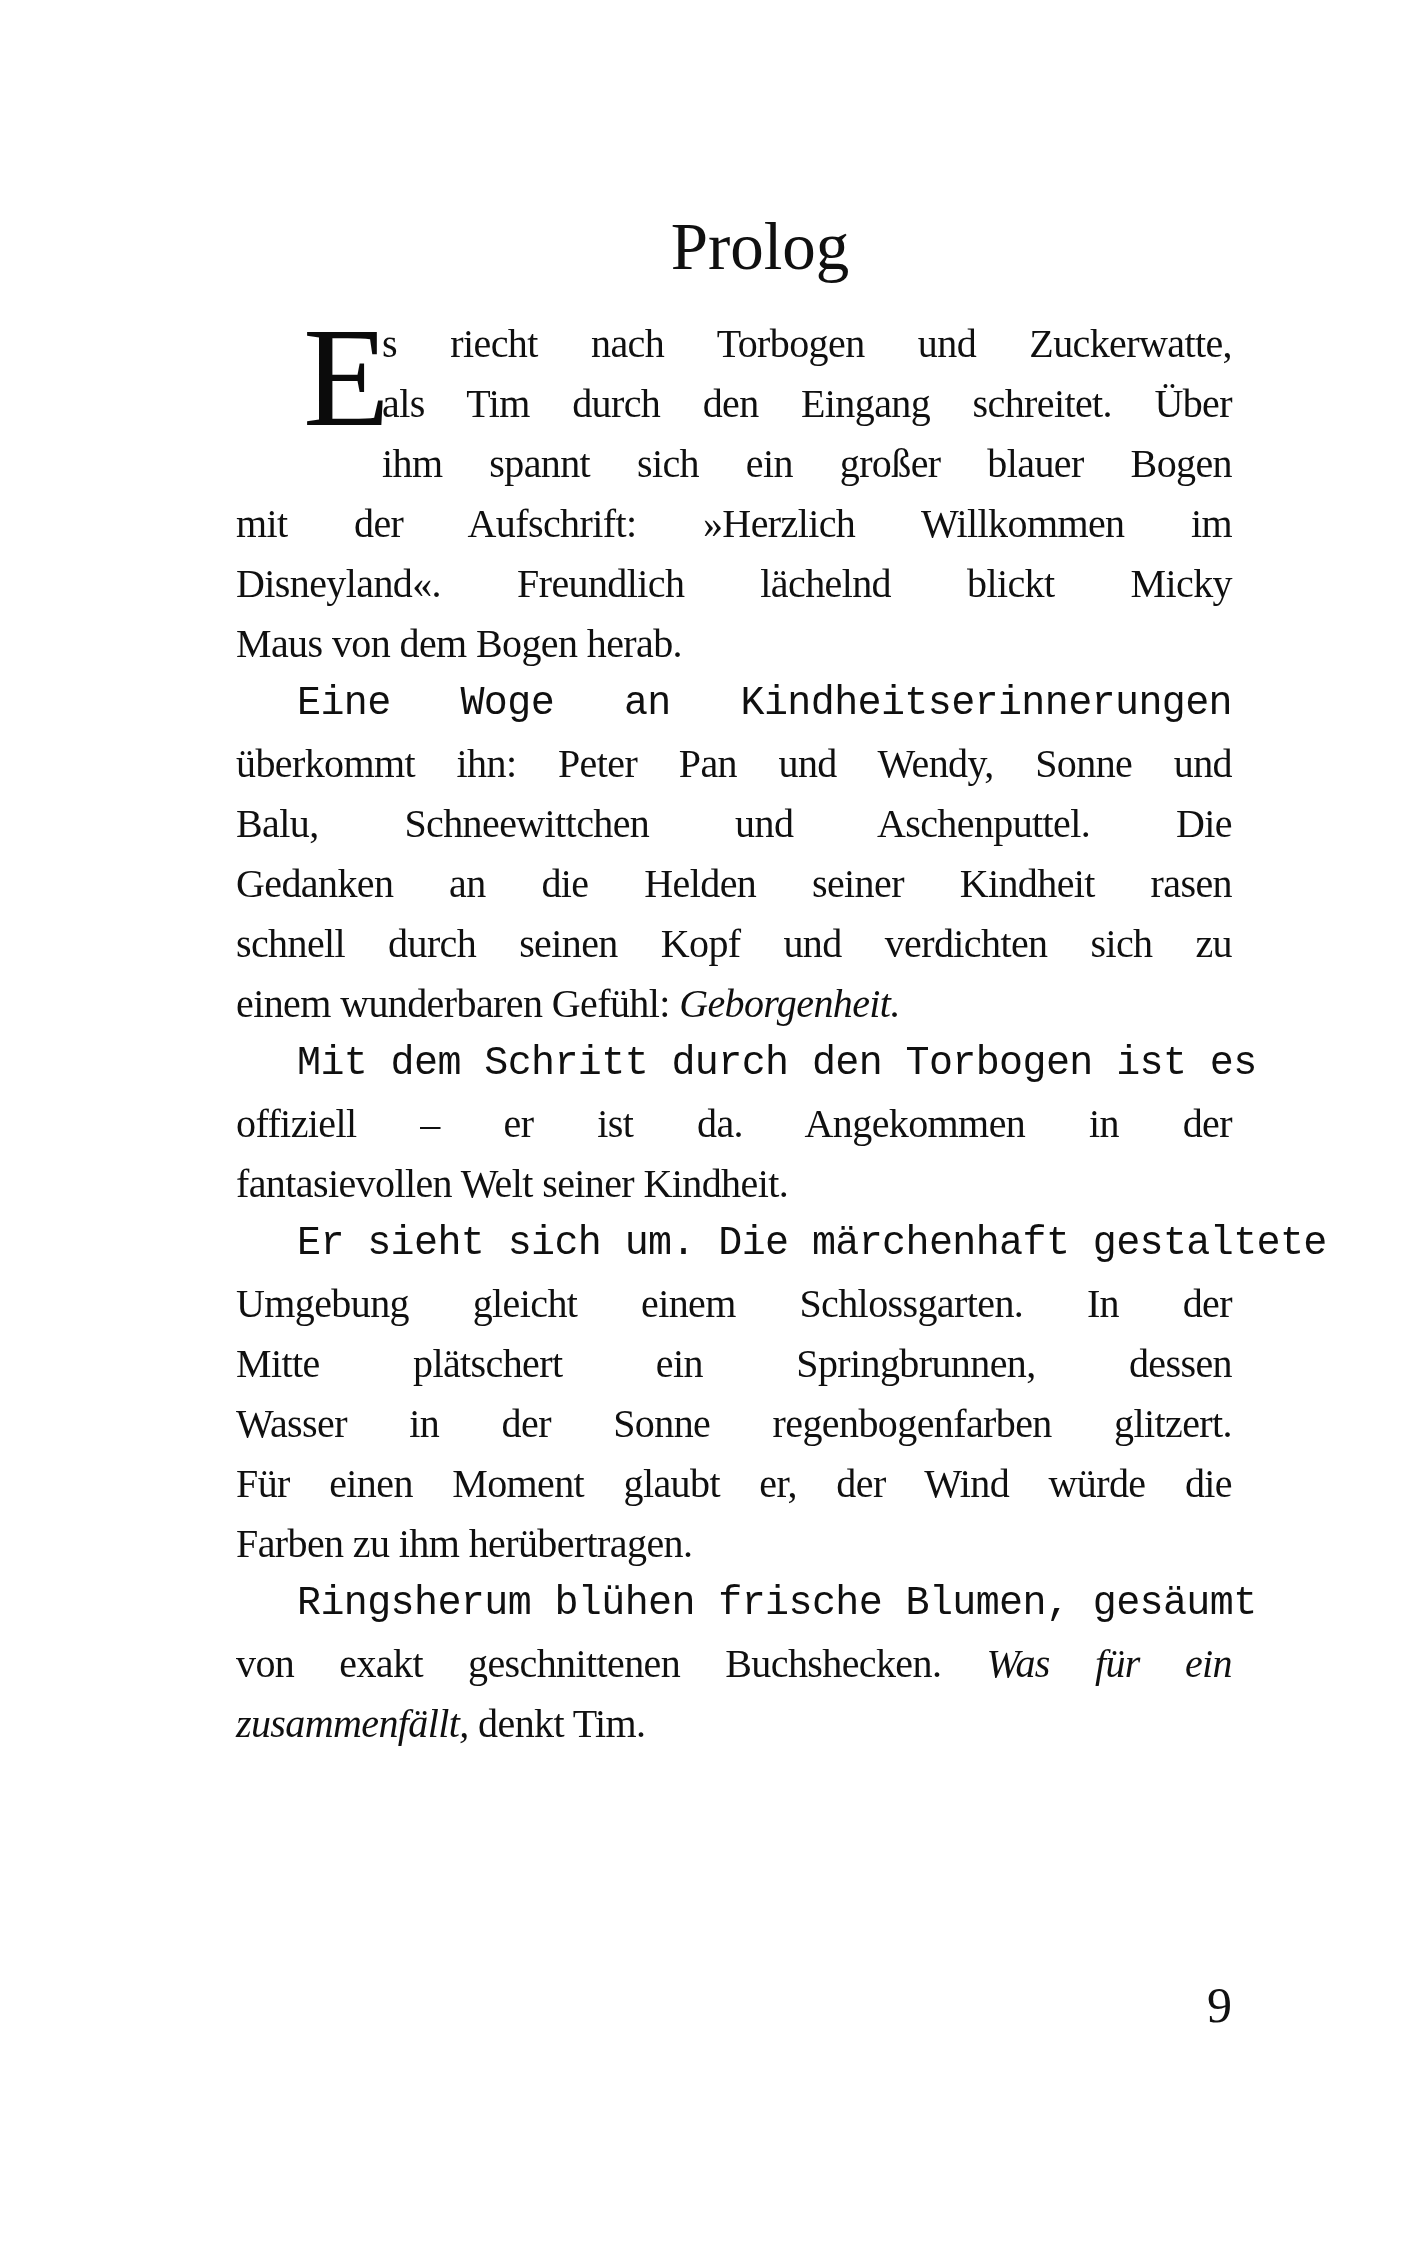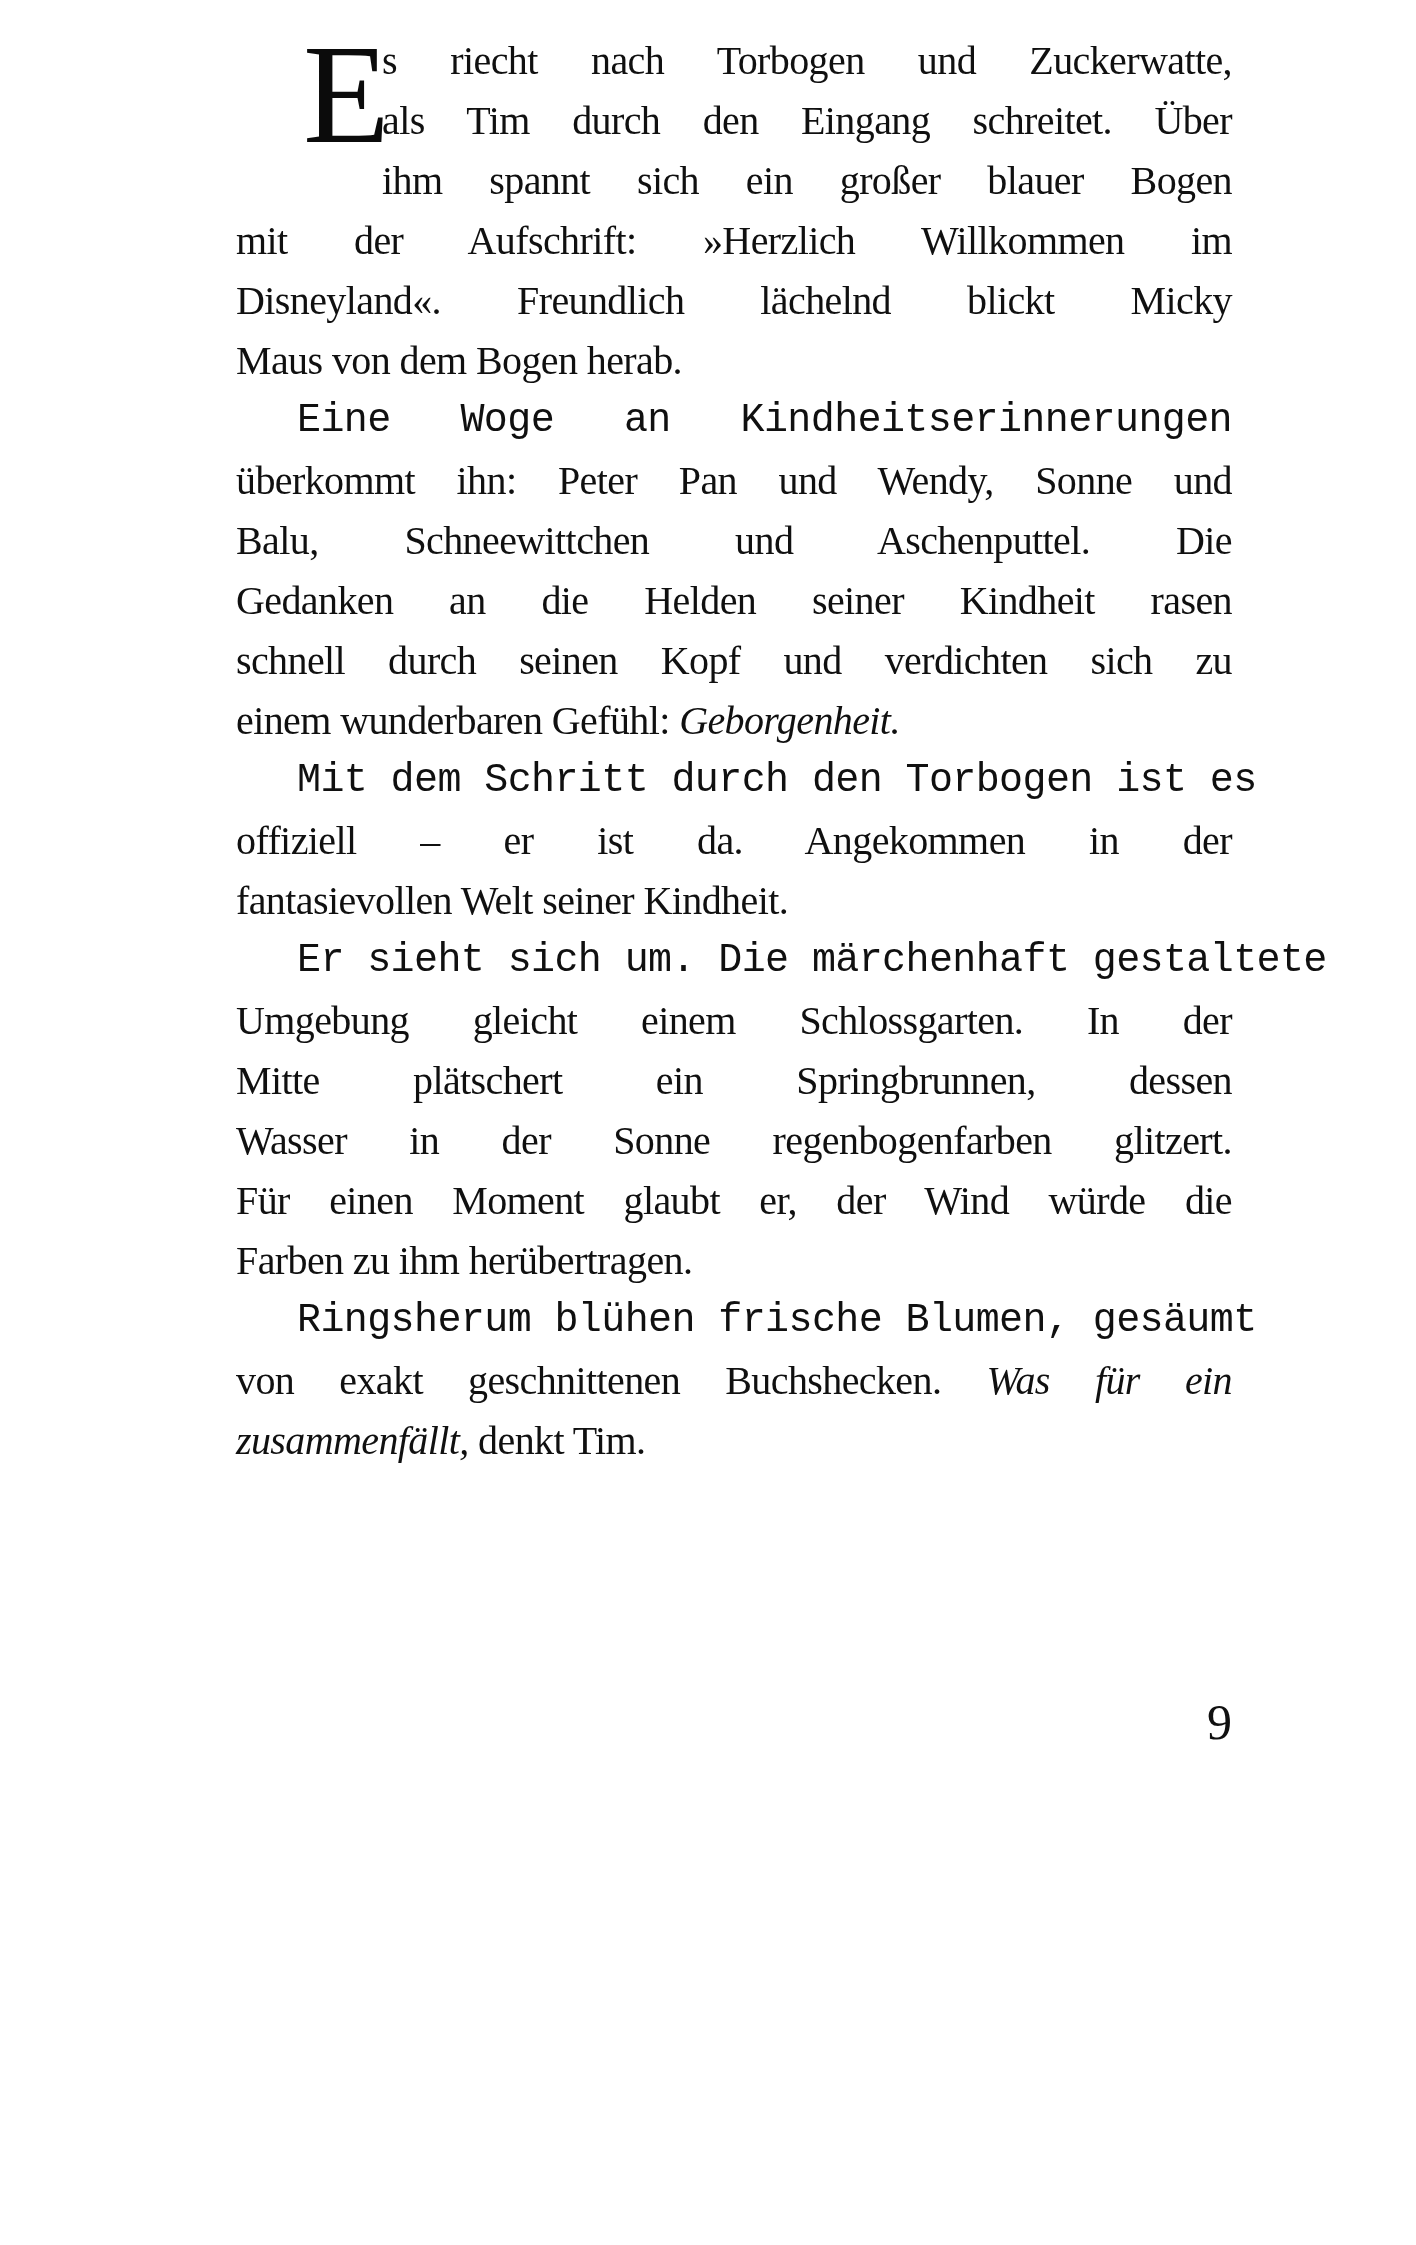--- a/index.html
+++ b/index.html
@@ -66,20 +66,21 @@
     width: 996px;
     text-align: right;
     font-size: 50px;
     line-height: 50px;
   }
 </style>
 </head>
 <body>
 
 <div class="page">
+  <h1 class="title">Prolog</h1>
 
   <div class="text-body">
       <div class="para">
         <span class="dropcap">E</span>
         <div class="line pad-drop"><span>s riecht nach Torbogen und Zuckerwatte,</span></div>
         <div class="line pad-drop"><span>als Tim durch den Eingang schreitet. Über</span></div>
         <div class="line pad-drop"><span>ihm spannt sich ein großer blauer Bogen</span></div>
         <div class="line"><span>mit der Aufschrift: »Herzlich Willkommen im</span></div>
         <div class="line"><span>Disneyland«. Freundlich lächelnd blickt Micky</span></div>
         <div class="line last"><span>Maus von dem Bogen herab.</span></div>

